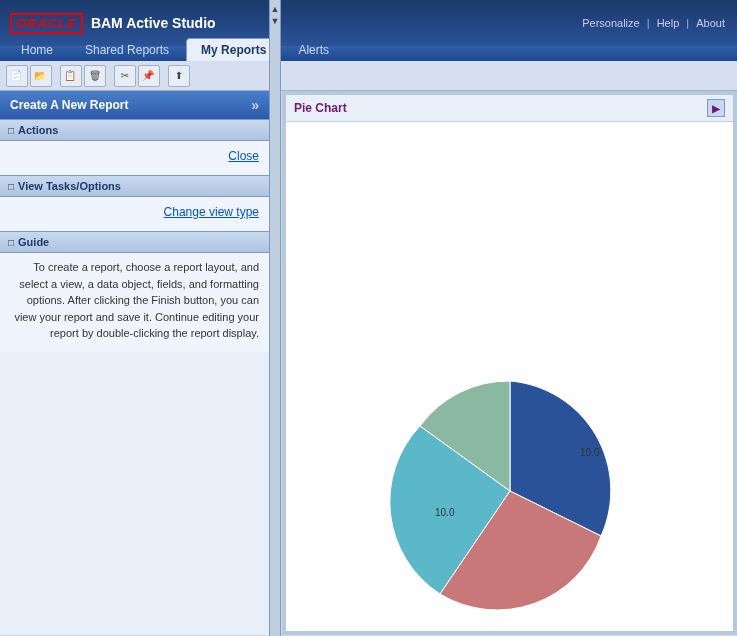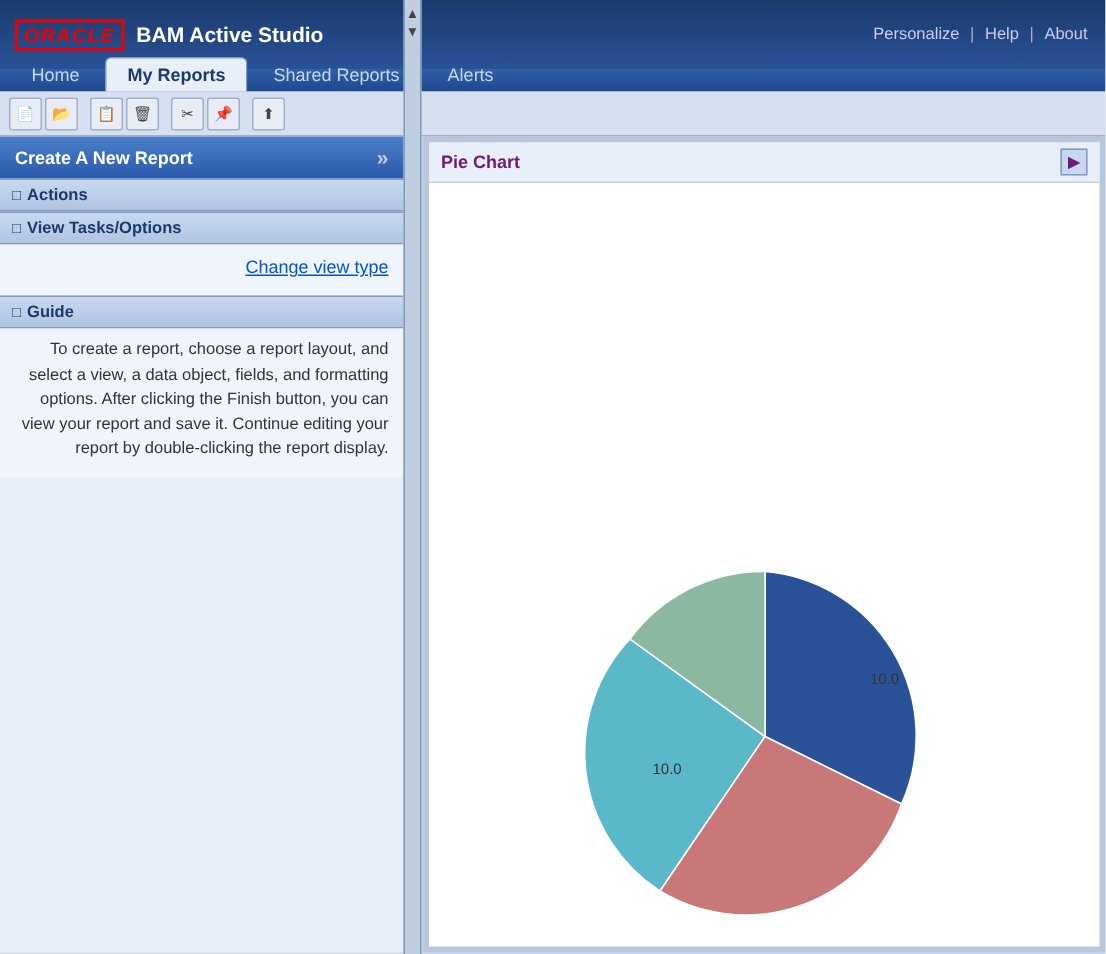--- a/index.html
+++ b/index.html
@@ -232,22 +232,22 @@
     <span style="cursor:pointer;color:#cce;">Personalize</span>
     <span> | </span>
     <span style="cursor:pointer;color:#cce;">Help</span>
     <span> | </span>
     <span style="cursor:pointer;color:#cce;">About</span>
   </div>
 </div>
 
 <div id="nav-tabs">
   <div class="nav-tab">Home</div>
+  <div class="nav-tab">Shared Reports</div>
   <div class="nav-tab active">My Reports</div>
-  <div class="nav-tab">Shared Reports</div>
   <div class="nav-tab">Alerts</div>
 </div>
 
 <div id="toolbar">
   <div class="toolbar-btn">📄</div>
   <div class="toolbar-btn">📂</div>
   <div class="toolbar-separator"></div>
   <div class="toolbar-btn">📋</div>
   <div class="toolbar-btn">🗑</div>
   <div class="toolbar-separator"></div>
@@ -262,20 +262,23 @@
   <div id="left-panel">
     <div id="panel-header">
       <span>Create A New Report</span>
       <span class="panel-chevron">»</span>
     </div>
 
     <div class="section-header">
       <span style="font-size:10px;">□</span>
       <span>Actions</span>
     </div>
+    <div class="section-content">
+      <div class="link-item">Close</div>
+    </div>
 
     <div class="section-header">
       <span style="font-size:10px;">□</span>
       <span>View Tasks/Options</span>
     </div>
     <div class="section-content">
       <div class="link-item">Change view type</div>
     </div>
 
     <div class="section-header">

